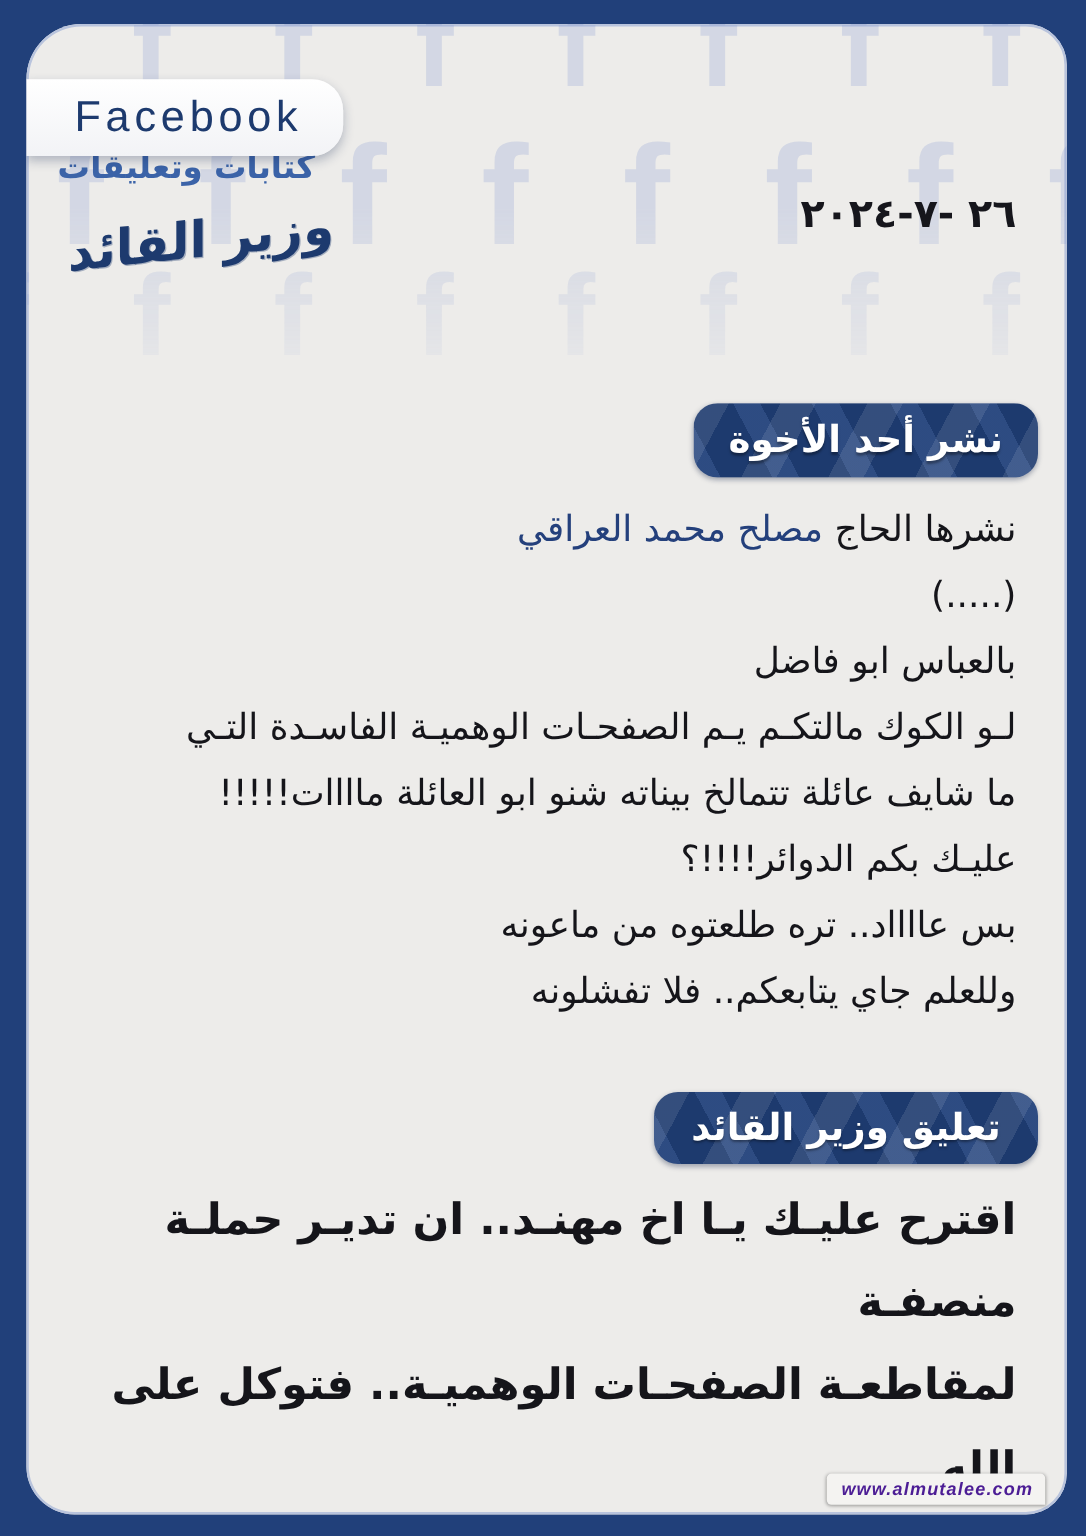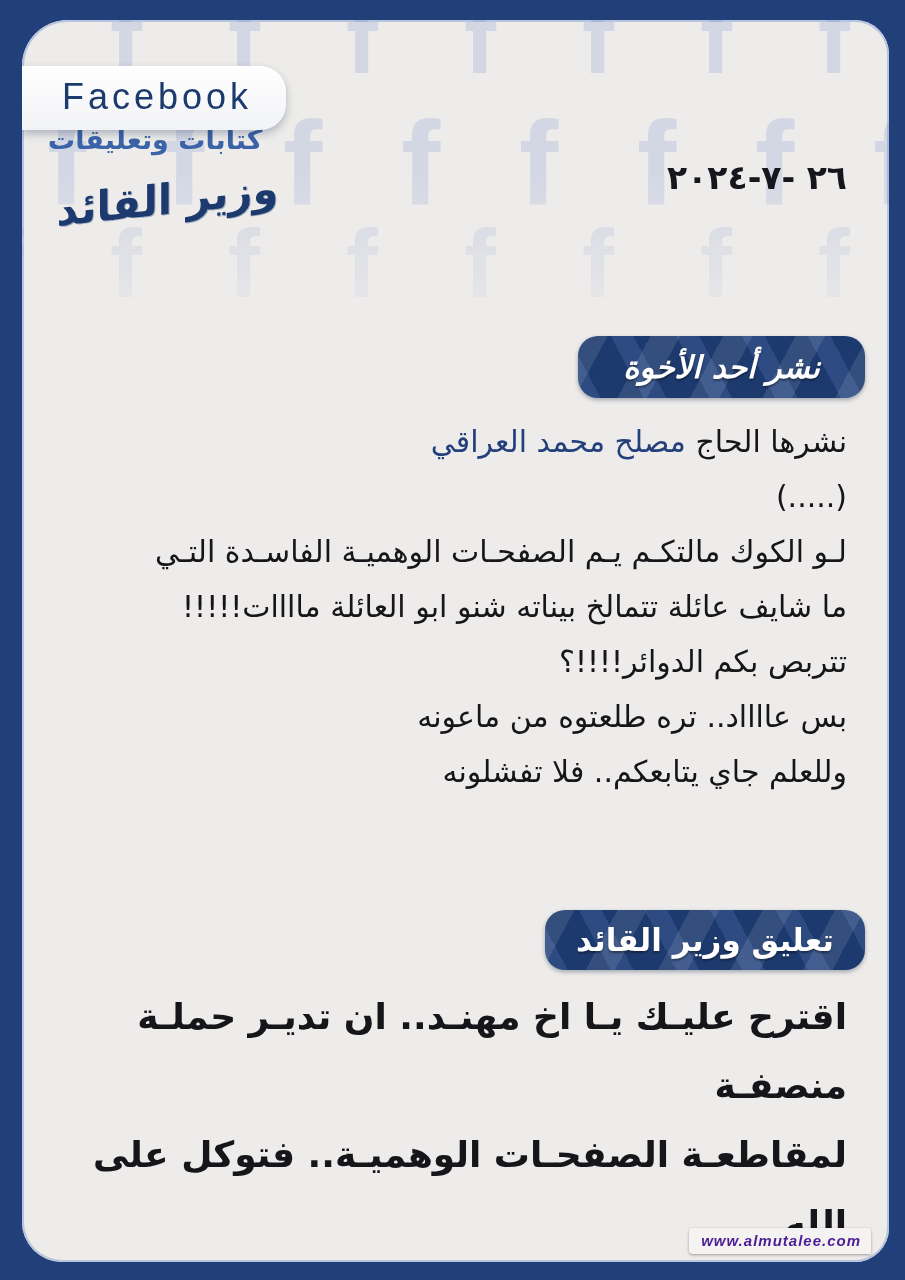--- a/index.html
+++ b/index.html
@@ -68,21 +68,21 @@
       #1d3a6e;
     border-radius:20px;
     display:flex;align-items:center;justify-content:center;
     box-shadow:0 2px 4px rgba(20,35,70,0.35);
   }
   .banner .banner-text{
     color:#ffffff;font-size:31px;font-weight:bold;direction:rtl;
     text-shadow:0 2px 2px rgba(0,0,0,0.35);
     padding:0 18px;white-space:nowrap;
   }
-  .banner-post{right:24px;top:316px;width:287px;height:62px;font-style:italic;}
+  .banner-post{right:24px;top:316px;width:287px;height:62px;}
   .banner-comment{right:24px;top:890px;width:320px;height:60px;}
   
   .post-text{
     position:absolute;left:40px;right:42px;top:394px;z-index:1;
     direction:rtl;text-align:right;
     font-size:30px;font-weight:normal;color:#15151a;line-height:55px;
   }
   .post-text .name{color:#24407c;}
   .comment-text{
     position:absolute;left:40px;right:42px;top:962px;z-index:1;
@@ -144,23 +144,24 @@
 
     <div class="date">٢٦ -٧-٢٠٢٤</div>
 
     <div class="banner banner-post">
       <span class="banner-text">نشر أحد الأخوة</span>
     </div>
 
     <div class="post-text">
       <div><span>نشرها الحاج </span><span class="name">مصلح محمد العراقي</span></div>
       <div>(.....)</div>
+      <div>بالعباس ابو فاضل</div>
       <div>لـو الكوك مالتكـم يـم الصفحـات الوهميـة الفاسـدة التـي</div>
       <div>ما شايف عائلة تتمالخ بيناته شنو ابو العائلة ماااات!!!!!</div>
-      <div>تتربص بكم الدوائر!!!!؟</div>
+      <div>عليـك بكم الدوائر!!!!؟</div>
       <div>بس عااااد.. تره طلعتوه من ماعونه</div>
       <div>وللعلم جاي يتابعكم.. فلا تفشلونه</div>
     </div>
 
     <div class="banner banner-comment">
       <span class="banner-text">تعليق وزير القائد</span>
     </div>
 
     <div class="comment-text">
       <div>اقترح عليـك يـا اخ مهنـد.. ان تديـر حملـة منصفـة</div>

